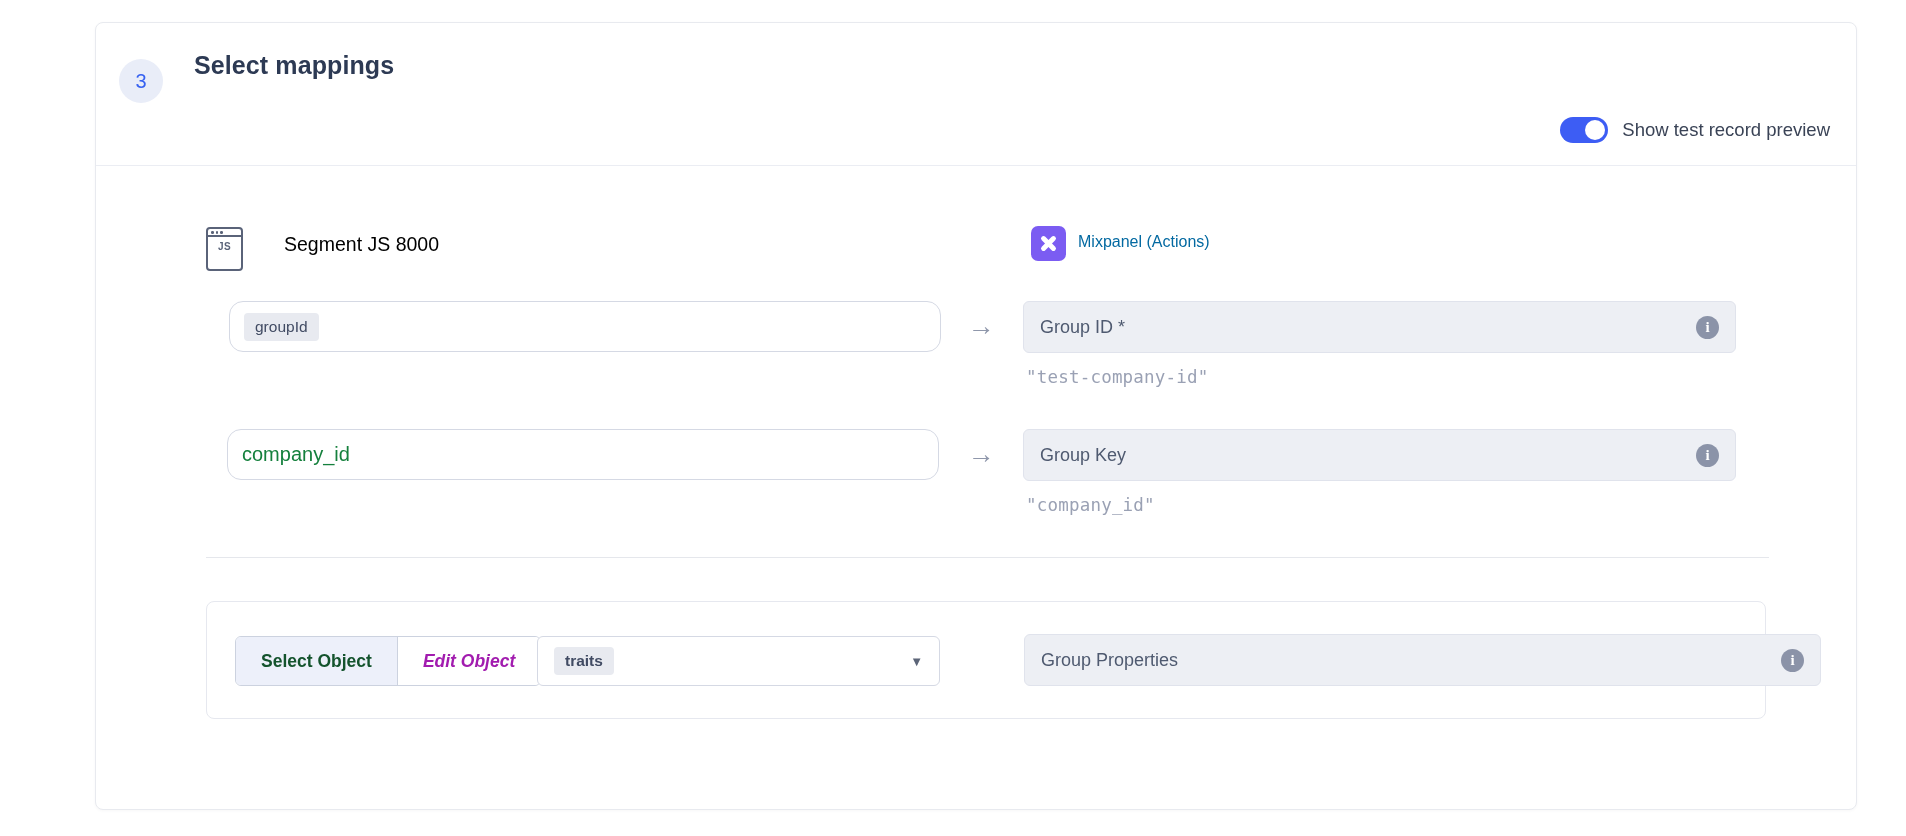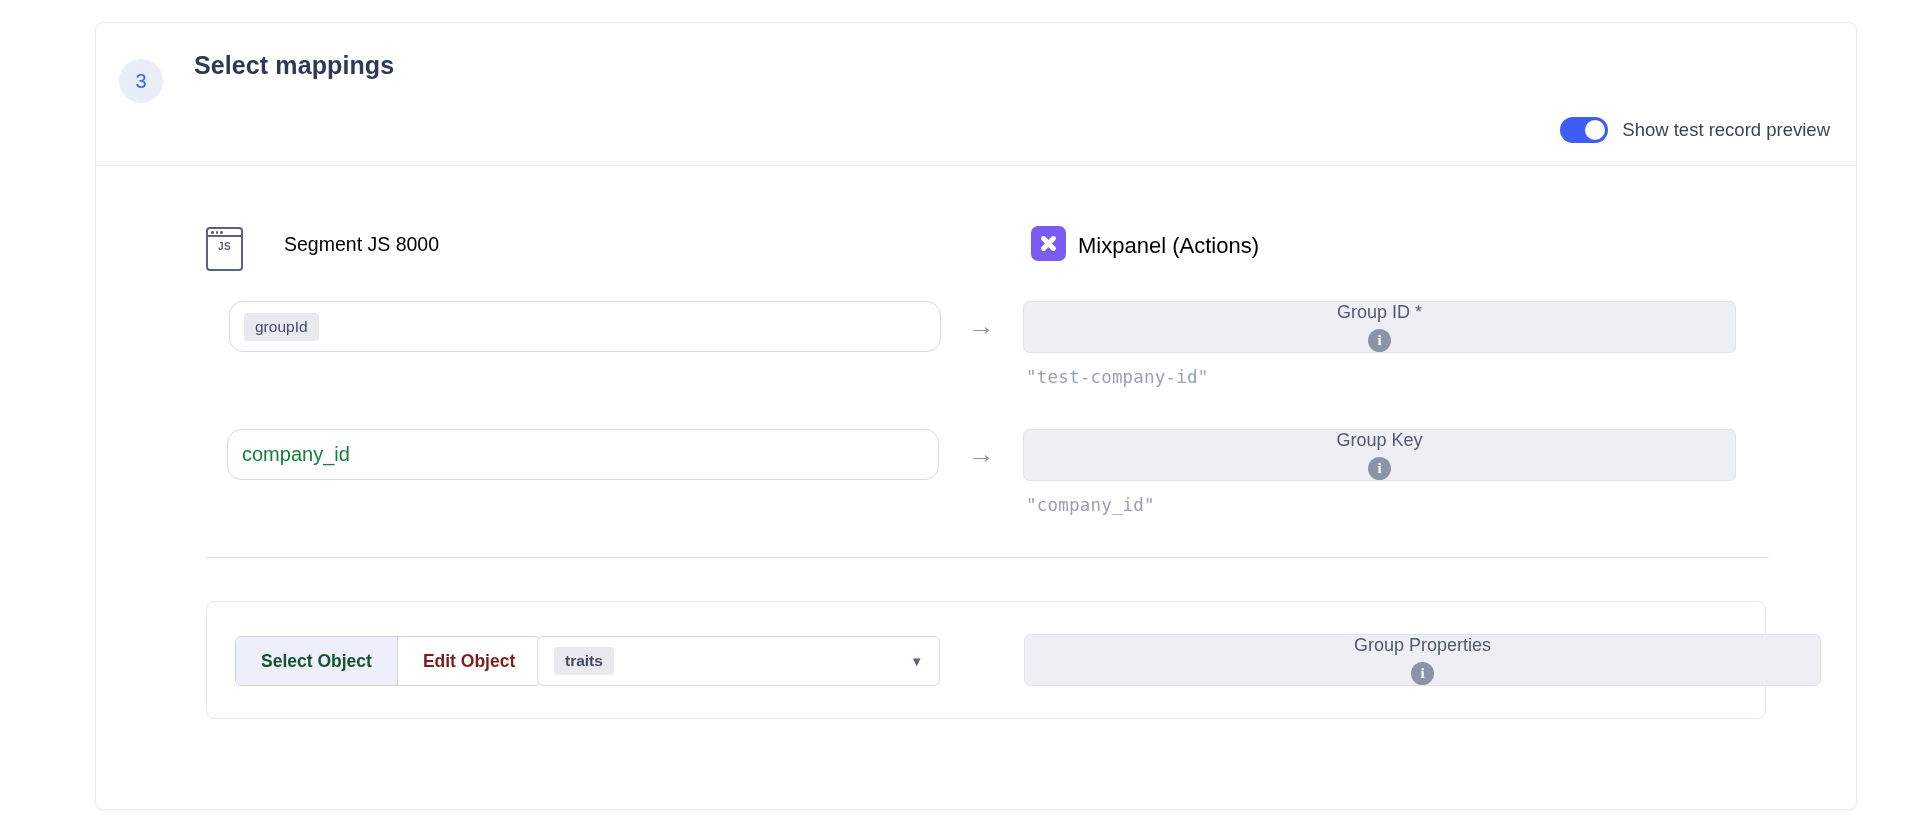--- a/index.html
+++ b/index.html
@@ -45,21 +45,21 @@
 
   .mixpanel-icon {
     position:absolute; left:935px; top:203px; width:35px; height:35px;
     border-radius:7px; background:#7b5cf2;
   }
   .mixpanel-icon .s1, .mixpanel-icon .s2 {
     position:absolute; left:8px; top:15px; width:19px; height:5px; border-radius:3px; background:#ffffff;
   }
   .mixpanel-icon .s1 { transform:rotate(45deg); }
   .mixpanel-icon .s2 { transform:rotate(-45deg); }
-  .dest-label { position:absolute; left:982px; top:210px; font-size:22px; color:#000000; }
+  .dest-label { position:absolute; left:982px; top:210px; font-size:16px; color:#0369a1; }
 
   
   .src-input {
     position:absolute; width:712px; height:51px; background:#ffffff;
     border:1px solid #d5d9e4; border-radius:14px; display:flex; align-items:center; padding:0 14px;
   }
   .src-input.row1 { left:133px; top:278px; }
   .src-input.row2 { left:131px; top:406px; }
   .chip {
     background:#e8eaf0; color:#414b63; border-radius:4px; padding:5px 11px; font-size:15.5px;
@@ -69,21 +69,21 @@
   .map-arrow {
     position:absolute; left:862px; width:46px; text-align:center;
     color:#8f97ab; font-size:27px; line-height:1; font-weight:400;
   }
   .map-arrow.row1 { top:290px; }
   .map-arrow.row2 { top:418px; }
 
   .dest-field {
     position:absolute; width:713px; height:52px; background:#edeff4;
     border:1px solid #e0e3ec; border-radius:6px;
-    display:flex; align-items:center; padding:0 16px;flex-direction:column;
+    display:flex; align-items:center; padding:0 16px;
   }
   .dest-field.row1 { left:927px; top:278px; }
   .dest-field.row2 { left:927px; top:406px; }
   .dest-field .flabel { font-size:18px; color:#4f5a70; flex:1 1 auto; }
   .info-icon {
     flex:0 0 auto; width:23px; height:23px; border-radius:50%; background:#8b93a8;
     color:#ffffff; display:flex; align-items:center; justify-content:center;
     font-family:"Liberation Serif", serif; font-size:15px; font-weight:700; cursor:pointer;
   }
   .preview-value {
@@ -103,21 +103,21 @@
   .btn-group {
     position:absolute; left:28px; top:34px; height:50px; display:flex;
     border:1px solid #ccd2df; border-radius:6px; overflow:hidden; background:#fff;
   }
   .btn-group .obj-btn {
     height:100%; display:flex; align-items:center; justify-content:center;
     padding:0 25px; font-size:17.5px; font-weight:600; cursor:pointer; border:none; background:#ffffff;
     font-family:"Liberation Sans", sans-serif;
   }
   .btn-group .obj-btn.selected { background:#edf0fa; color:#14532d; }
-  .btn-group .obj-btn.plain { color:#7f1d1d; border-left:1px solid #ccd2df; }
+  .btn-group .obj-btn.plain { color:#a21caf; border-left:1px solid #ccd2df;font-style:italic; }
 
   .obj-dropdown {
     position:absolute; left:330px; top:34px; width:403px; height:50px;
     border:1px solid #d5d9e4; border-radius:6px; background:#ffffff;
     display:flex; align-items:center; padding:0 16px; cursor:pointer;
   }
   .obj-dropdown .chip { flex:0 0 auto;font-weight:bold; }
   .obj-dropdown .spacer { flex:1 1 auto; }
   .caret { color:#5c6578; font-size:13px; }
 

